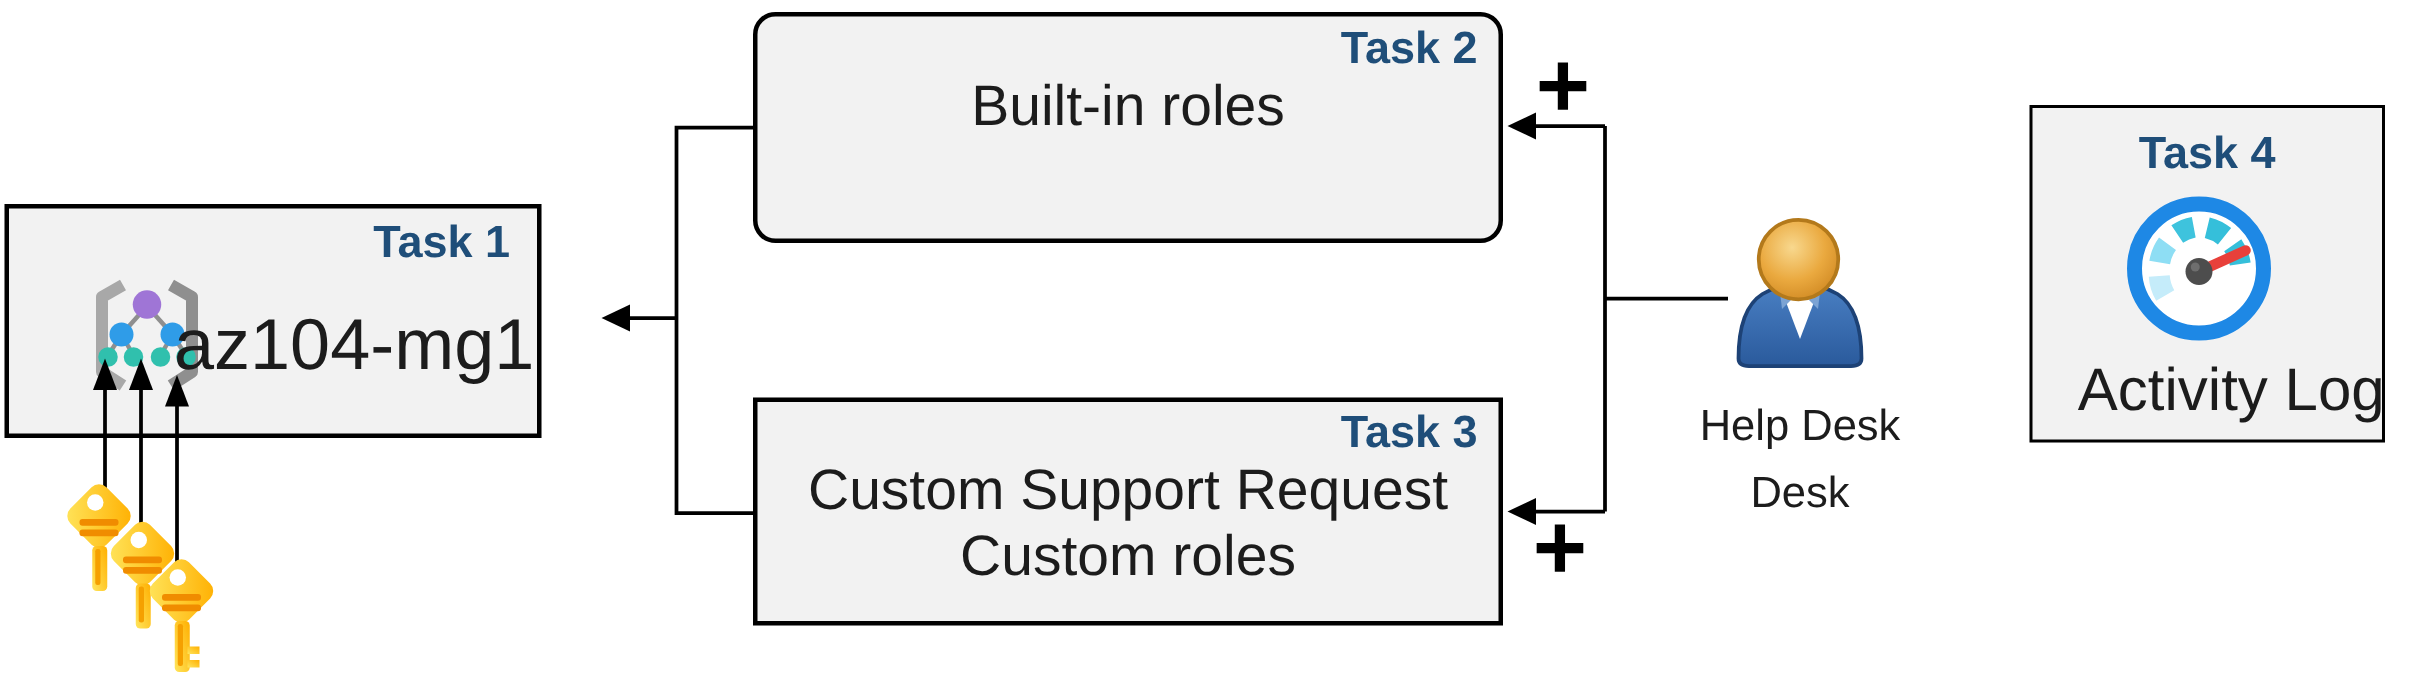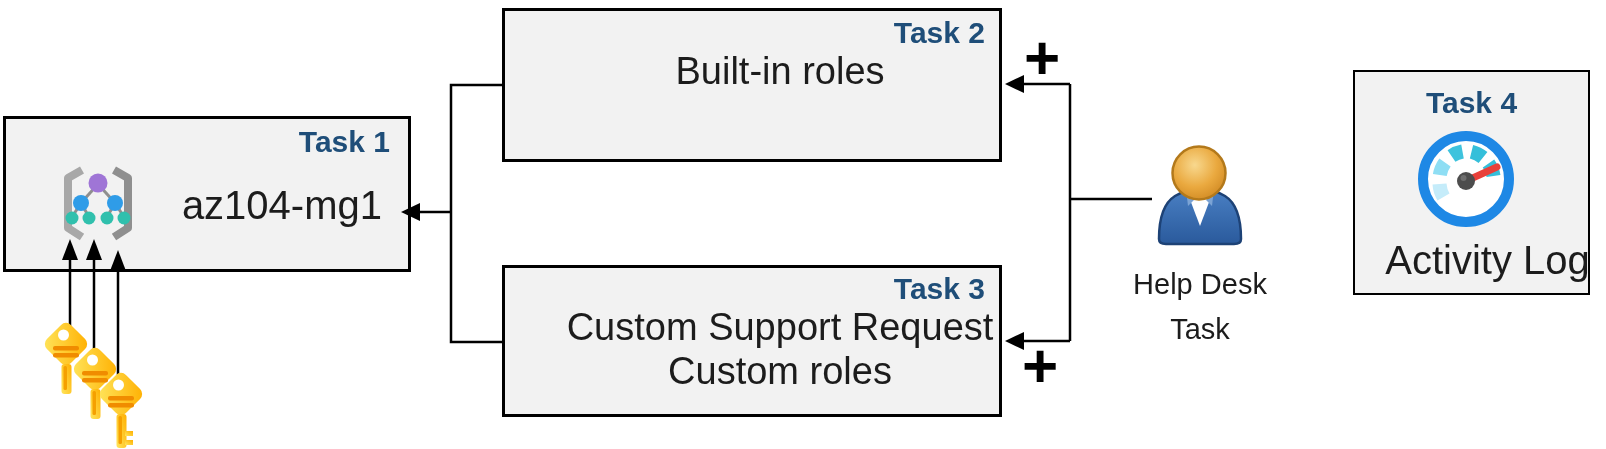--- a/index.html
+++ b/index.html
@@ -26,29 +26,28 @@
   }
   .box-lines {
     position: absolute;
     left: 0;
     width: 100%;
     text-align: center;
     font-size: 38px;
     line-height: 44px;
     color: #1c1c1c;
     white-space: nowrap;
-    margin-left: 28px;
   }
   #task1-title {
     position: absolute;
     left: 110px;
     top: 64px;
     width: 266px;
-    text-align: right;
-    font-size: 40px;
+    text-align: left;
+    font-size: 48px;
     color: #1c1c1c;
     white-space: nowrap;
   }
   #mg-icon { position: absolute; left: 48px; top: 46px; }
   #task4-badge { position: absolute; top: 14px; left: 0; width: 100%; text-align: center; }
   #gauge-icon { position: absolute; left: 62px; top: 58px; }
   #task4-caption {
     position: absolute;
     top: 166px;
     left: 16px;
@@ -115,21 +114,21 @@
     <g fill="#000000" stroke="none">
       <polygon points="401,212 420,203 420,221"></polygon>
       <polygon points="1005,84 1024,75 1024,93"></polygon>
       <polygon points="1005,341 1024,332 1024,350"></polygon>
       <polygon points="70,239 62,260 78,260"></polygon>
       <polygon points="94,239 86,260 102,260"></polygon>
       <polygon points="118,250 110,271 126,271"></polygon>
     </g>
   </svg>
 
-  <div class="task-box" id="task1-box" style="left:3px; top:116px; width:408px; height:156px;">
+  <div class="task-box" id="task1-box" style="left:3px; top:136px; width:358px; height:156px;">
     <div class="task-badge" style="top:6px; right:18px;">Task 1</div>
     <svg id="mg-icon" width="88" height="82" viewBox="0 0 88 82">
       <g fill="none" stroke="#9e9e9e" stroke-width="8" stroke-linejoin="round">
         <path d="M 28 5 L 14 13 L 14 63 L 28 72" stroke="#a8a8a8"></path>
         <path d="M 60 5 L 74 13 L 74 63 L 60 72" stroke="#8f8f8f"></path>
       </g>
       <g stroke="#8f8f8f" stroke-width="3">
         <line x1="44" y1="19" x2="27" y2="38"></line>
         <line x1="44" y1="19" x2="61" y2="38"></line>
         <line x1="27" y1="38" x2="18" y2="52"></line>
@@ -141,21 +140,21 @@
       <circle cx="27" cy="38" r="8" fill="#2f9ce8"></circle>
       <circle cx="61" cy="38" r="8" fill="#2f9ce8"></circle>
       <circle cx="18" cy="53" r="6.5" fill="#30c0ad"></circle>
       <circle cx="35" cy="53" r="6.5" fill="#30c0ad"></circle>
       <circle cx="53" cy="53" r="6.5" fill="#30c0ad"></circle>
       <circle cx="70" cy="53" r="6.5" fill="#30c0ad"></circle>
     </svg>
     <div id="task1-title">az104-mg1</div>
   </div>
 
-  <div class="task-box" id="task2-box" style="left:502px; top:8px; width:500px; height:154px;">
+  <div class="task-box" id="task2-box" style="left:502px; top:8px; width:500px; height:154px;border-radius:15px;">
     <div class="task-badge" style="top:5px; right:14px;">Task 2</div>
     <div class="box-lines" style="top:38px;">
       <div>Built-in roles</div>
     </div>
   </div>
 
   <div class="task-box" id="task3-box" style="left:502px; top:265px; width:500px; height:152px;">
     <div class="task-badge" style="top:4px; right:14px;">Task 3</div>
     <div class="box-lines" style="top:37px;">
       <div>Custom Support Request</div>
@@ -198,21 +197,21 @@
     </defs>
     <path d="M 9 95 Q 9 62 25 52 Q 37 45 50 45 Q 63 45 75 52 Q 91 62 91 95 Q 91 100 84 100 L 16 100 Q 9 100 9 95 Z" fill="url(#bodyGrad)" stroke="#1d4276" stroke-width="2.5"></path>
     <path d="M 36 45 L 50 82 L 64 45 Z" fill="#ffffff"></path>
     <path d="M 36 45 L 44 56 L 38 62 Z" fill="#7ba3d4"></path>
     <path d="M 64 45 L 56 56 L 62 62 Z" fill="#7ba3d4"></path>
     <circle cx="49" cy="29" r="26.5" fill="url(#headGrad)" stroke="#b3791b" stroke-width="2.5"></circle>
   </svg>
 
   <div id="actor-label">
     <div>Help Desk</div>
-    <div>Task</div>
+    <div>Desk</div>
   </div>
 
   <svg id="keys-icon" width="122" height="135" viewBox="0 0 122 135">
     <defs>
       <linearGradient id="keyGrad" x1="0" y1="1" x2="1" y2="0">
         <stop offset="0" stop-color="#ffe55c"></stop>
         <stop offset="1" stop-color="#ffaf00"></stop>
       </linearGradient>
     </defs>
 

